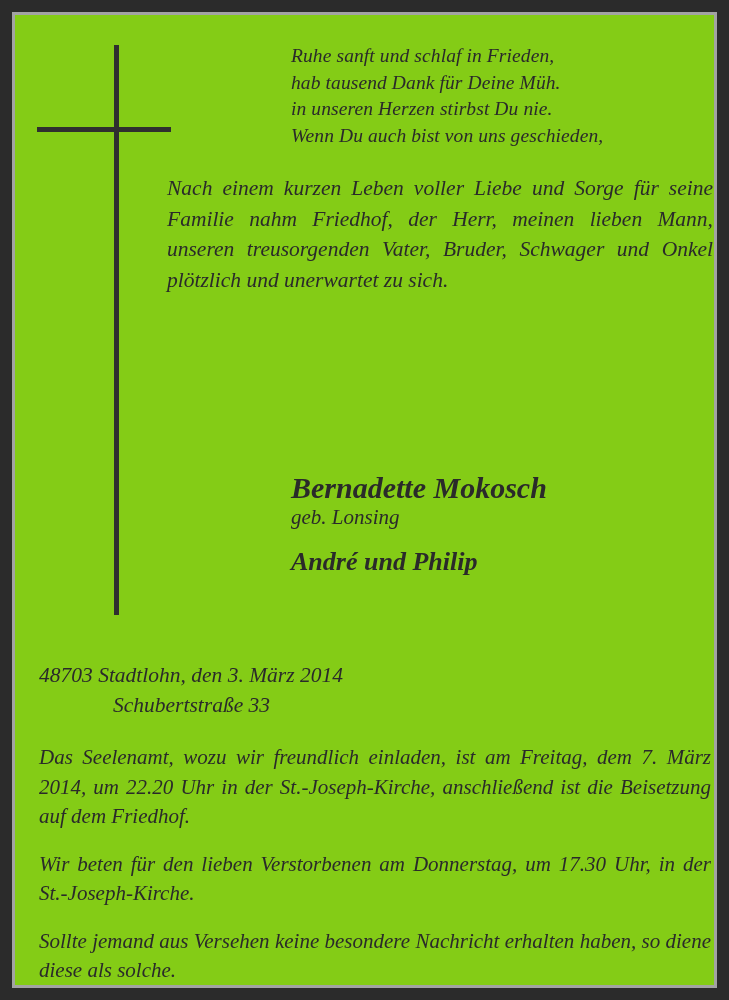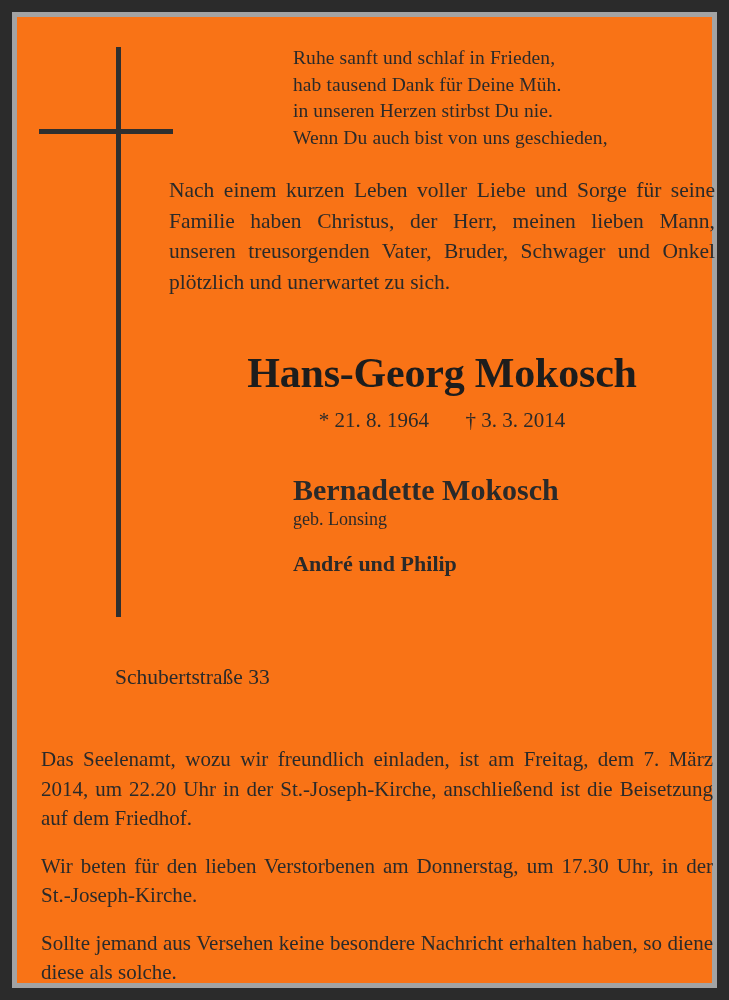--- a/index.html
+++ b/index.html
@@ -22,23 +22,24 @@
     box-sizing: border-box;
     width: 729px;
     height: 1000px;
     background: #2b2b2b;
     padding: 12px;
   }
   .notice-inner-rule {
     box-sizing: border-box;
     width: 100%;
     height: 100%;
-    background: #f97316;
-    border: 5px solid #a3a3a3;
+    background: #84cc16;
+    border: 3px solid #a3a3a3;
     position: relative;
+    font-style: italic;
   }
 
   
   .cross {
     position: absolute;
     left: 22px;
     top: 30px;
     width: 140px;
     height: 570px;
     pointer-events: none;
@@ -117,26 +118,26 @@
     font-size: 21px;
     line-height: 31px;
   }
   .mourners-label { margin-bottom: 9px; }
   .mourner-name-primary {
     font-weight: bold;
     font-size: 30px;
     line-height: 30px;
   }
   .mourner-name-sub {
-    font-size: 18px;
+    font-size: 21px;
     line-height: 29px;
   }
   .mourner-name-children {
     font-weight: bold;
-    font-size: 22px;
+    font-size: 26px;
     line-height: 30px;
     margin-top: 15px;
   }
 
   
   .place-block {
     position: absolute;
     left: 24px;
     top: 645px;
     width: 670px;
@@ -172,40 +173,31 @@
       <div class="arm"></div>
     </div>
 
     <div class="verse">
       <span class="vline">Ruhe sanft und schlaf in Frieden,</span>
       <span class="vline">hab tausend Dank für Deine Müh.</span>
       <span class="vline">in unseren Herzen stirbst Du nie.</span>
       <span class="vline">Wenn Du auch bist von uns geschieden,</span>
     </div>
 
-    <div class="intro">Nach einem kurzen Leben voller Liebe und Sorge für seine Familie haben Christus, der Herr, meinen lieben Mann, unseren treusorgenden Vater, Bruder, Schwager und Onkel plötzlich und unerwartet zu sich.</div>
-
-    <div class="deceased">
-      <div class="deceased-name">Hans-Georg Mokosch</div>
-      <div class="deceased-dates">
-        <span>*</span>
-        <span>21. 8. 1964</span>
-        <span class="gap"></span>
-        <span>†</span>
-        <span>3. 3. 2014</span>
-      </div>
-    </div>
+    <div class="intro">Nach einem kurzen Leben voller Liebe und Sorge für seine Familie nahm Friedhof, der Herr, meinen lieben Mann, unseren treusorgenden Vater, Bruder, Schwager und Onkel plötzlich und unerwartet zu sich.</div>
+
 
     <div class="mourners">
       <div class="mourner-name-primary">Bernadette Mokosch</div>
       <div class="mourner-name-sub">geb. Lonsing</div>
       <div class="mourner-name-children">André und Philip</div>
     </div>
 
     <div class="place-block">
+      <div class="place-city">48703 Stadtlohn, den 3. März 2014</div>
       <div class="place-street">Schubertstraße 33</div>
     </div>
 
     <div class="service">
       <p>Das Seelenamt, wozu wir freundlich einladen, ist am Freitag, dem 7. März 2014, um 22.20 Uhr in der St.-Joseph-Kirche, anschließend ist die Beisetzung auf dem Friedhof.</p>
       <p>Wir beten für den lieben Verstorbenen am Donnerstag, um 17.30 Uhr, in der St.-Joseph-Kirche.</p>
       <p>Sollte jemand aus Versehen keine besondere Nachricht erhalten haben, so diene diese als solche.</p>
     </div>
 
   </div>

